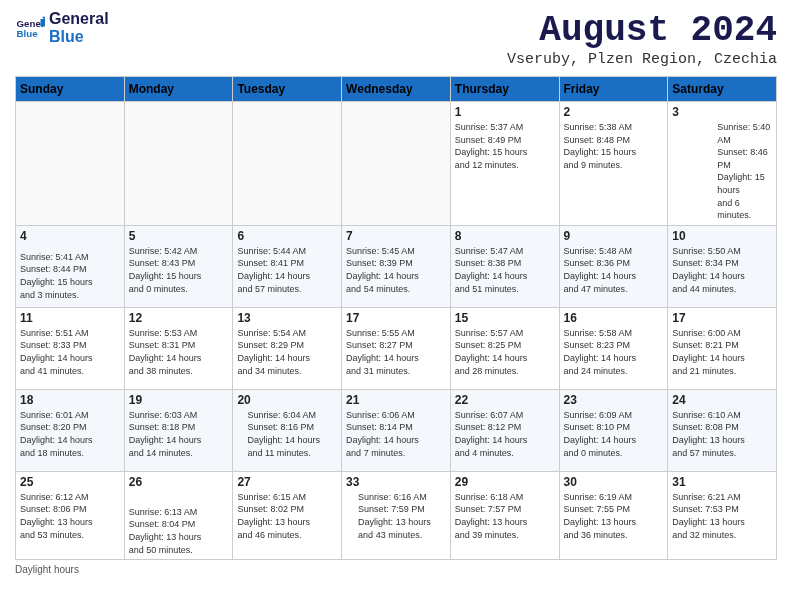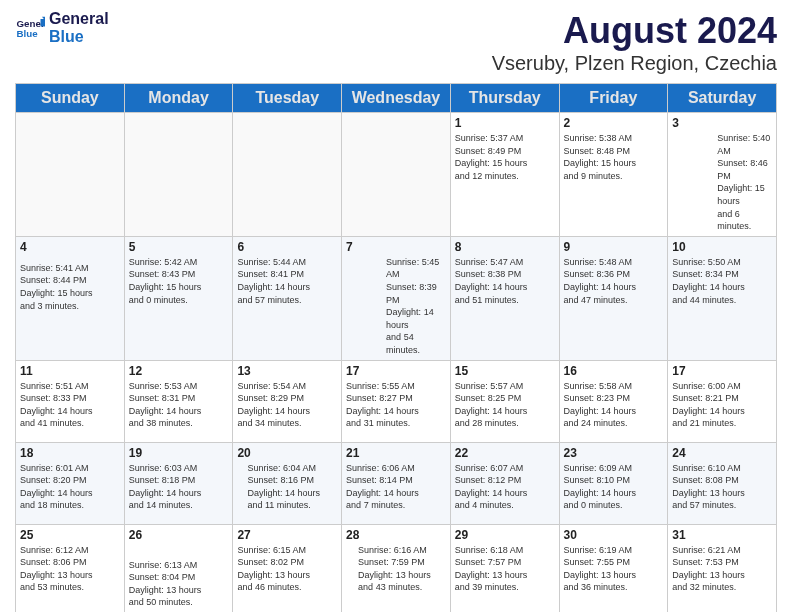--- a/index.html
+++ b/index.html
@@ -25,42 +25,43 @@
       display: flex;
       align-items: center;
       gap: 4px;
     }
     .logo-icon {
       width: 30px;
       height: 30px;
     }
     .title-block {
       text-align: right;
+      font-family: Liberation Mono, monospace;
     }
     .month-title {
       font-size: 36px;
       font-weight: bold;
       color: #1a1a4e;
     }
     .location {
-      font-size: 20px;
+      font-size: 15px;
       color: #333;
     }
     table {
       width: 100%;
       border-collapse: collapse;
       table-layout: fixed;
     }
     th {
       background-color: #1a6fc4;
-      color: #e5e5e5;
-      font-size: 16px;
+      color: #000000;
+      font-size: 12px;
       font-weight: bold;
       padding: 5px 4px;
-      text-align: center;
+      text-align: left;
       border: 1px solid #ccc;
     }
     td {
       vertical-align: top;
       border: 1px solid #ccc;
       padding: 3px 4px;
       font-size: 9.5px;
       color: #222;
       height: 82px;
       background: #fff;
@@ -174,21 +175,21 @@
           </td>
           <td>
             <span class="day-num">6</span>
             <div class="day-info" style="white-space: pre-line;">Sunrise: 5:44 AM
 Sunset: 8:41 PM
 Daylight: 14 hours
 and 57 minutes.</div>
           </td>
           <td>
             <span class="day-num">7</span>
-            <div class="day-info" style="white-space: pre-line; margin-left: 40px;">Sunrise: 5:45 AM
+            <div class="day-info" style="white-space: pre-line;">Sunrise: 5:45 AM
 Sunset: 8:39 PM
 Daylight: 14 hours
 and 54 minutes.</div>
           </td>
           <td>
             <span class="day-num">8</span>
             <div class="day-info" style="white-space: pre-line;">Sunrise: 5:47 AM
 Sunset: 8:38 PM
 Daylight: 14 hours
 and 51 minutes.</div>
@@ -326,21 +327,21 @@
 and 50 minutes.</div>
           </td>
           <td>
             <span class="day-num">27</span>
             <div class="day-info" style="white-space: pre-line;">Sunrise: 6:15 AM
 Sunset: 8:02 PM
 Daylight: 13 hours
 and 46 minutes.</div>
           </td>
           <td>
-            <span class="day-num">28</span>
+            <span class="day-num">33</span>
             <div class="day-info" style="white-space: pre-line; margin-left: 12px;">Sunrise: 6:16 AM
 Sunset: 7:59 PM
 Daylight: 13 hours
 and 43 minutes.</div>
           </td>
           <td>
             <span class="day-num">29</span>
             <div class="day-info" style="white-space: pre-line;">Sunrise: 6:18 AM
 Sunset: 7:57 PM
 Daylight: 13 hours

